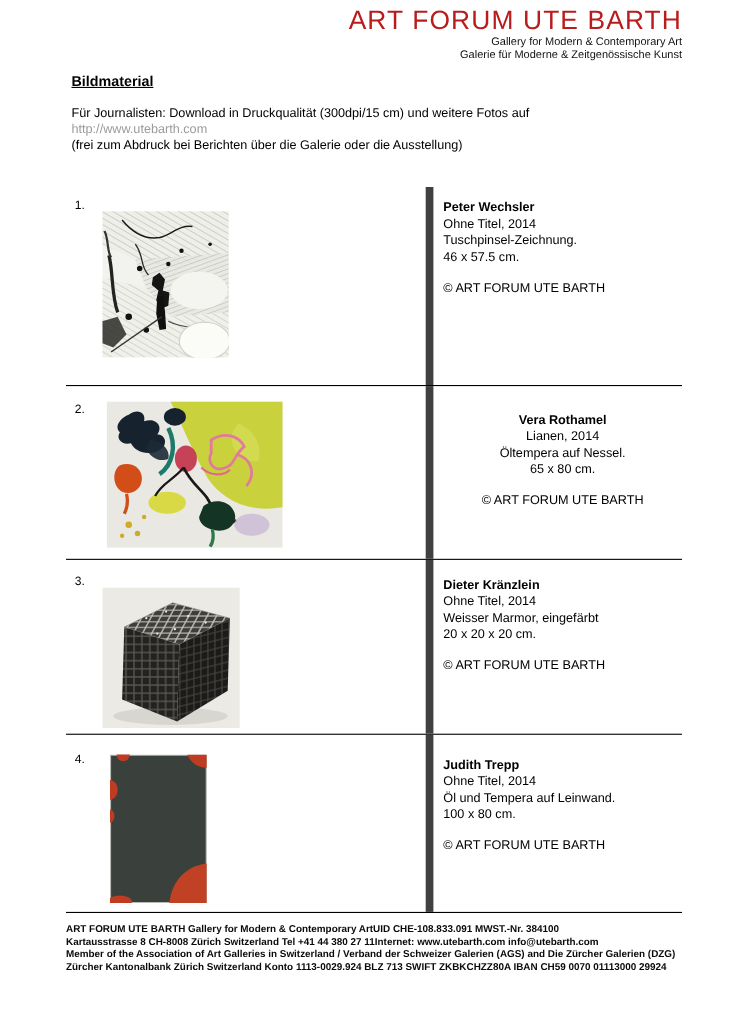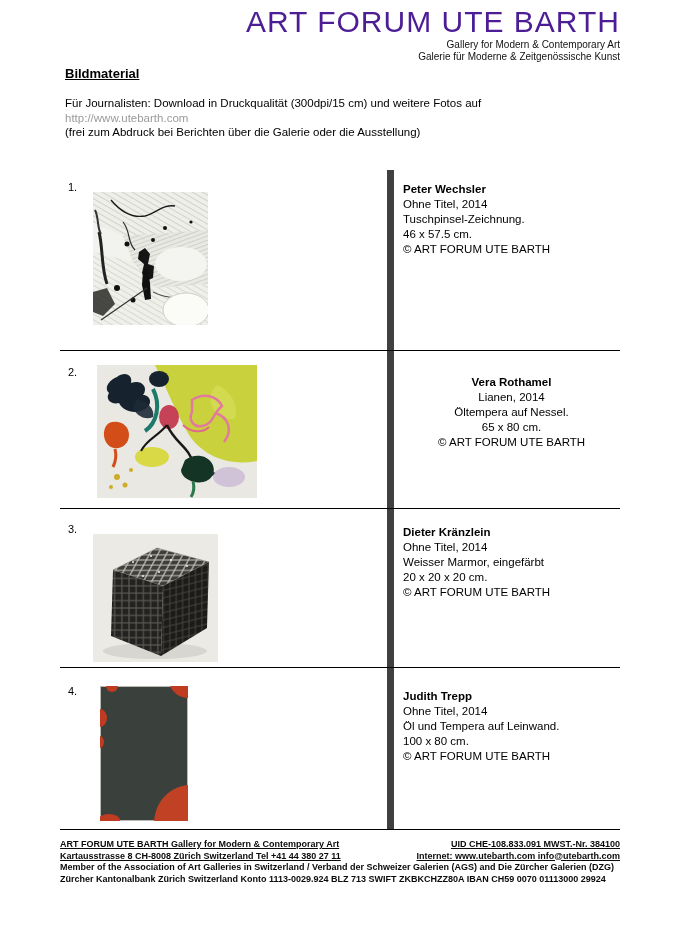--- a/index.html
+++ b/index.html
@@ -9,22 +9,22 @@
     font-family:"Liberation Sans", sans-serif;
     color:#000;
     position:relative;
     overflow:hidden;
   }
   .page { position:absolute; inset:0; background:#fff; }
 
   
   .header { position:absolute; top:5px; right:59px; text-align:right; }
   .header h1 {
-    font-size:30px; font-weight:400; letter-spacing:1px;
-    color:#4c1d95; white-space:nowrap;margin-left:21px;
+    font-size:24px; font-weight:400; letter-spacing:1px;
+    color:#b91c1c; white-space:nowrap;margin-left:21px;
   }
   .header .sub { font-size:10px; line-height:12px; color:#111; }
 
   
   .heading {
     position:absolute; top:66px; left:65px;
     font-size:13px; font-weight:bold; text-decoration:underline;
   }
   .intro {
     position:absolute; top:96px; left:65px; width:520px;
@@ -38,42 +38,42 @@
   .row-1 { height:181px; }
   .row-2 { height:158px; }
   .row-3 { height:159px; }
   .row-4 { height:162px; }
   .cell-left { width:327px; position:relative; }
   .cell-right { flex:1; border-left:7px solid #404040; padding-left:9px; }
   .item-number { position:absolute; left:8px; font-size:11px; }
   .artwork { position:absolute; display:block; }
   .info { font-size:11.5px; line-height:15px; }
   .info .artist { font-weight:bold; }
-  .info .copyright { }
+  .info .copyright { margin-top:13px; }
 
   
   .row-1 .item-number { top:11px; }
   .row-2 .item-number { top:15px; }
   .row-3 .item-number { top:14px; }
   .row-4 .item-number { top:17px; }
   .row-1 .artwork { left:33px; top:22px; }
   .row-2 .artwork { left:37px; top:14px; }
   .row-3 .artwork { left:33px; top:25px; }
   .row-4 .artwork { left:40px; top:18px; }
   .row-1 .info { padding-top:12px; }
   .row-2 .info { padding-top:24px;text-align:center; }
   .row-3 .info { padding-top:16px; }
   .row-4 .info { padding-top:21px; }
 
   
   .footer {
     position:absolute; left:60px; top:839px; width:560px;
     font-size:9px; font-weight:bold; line-height:11.5px; color:#0a0a0a;
   }
-  .footer .fline { display:flex; justify-content:space-between; white-space:nowrap;text-decoration:underline; }
+  .footer .fline { display:flex; justify-content:flex-start; white-space:nowrap; }
 </style>
 </head>
 <body>
 
 <div class="page">
 
   <div class="header">
     <h1>ART FORUM UTE BARTH</h1>
     <div class="sub">Gallery for Modern &amp; Contemporary Art</div>
     <div class="sub">Galerie für Moderne &amp; Zeitgenössische Kunst</div>

